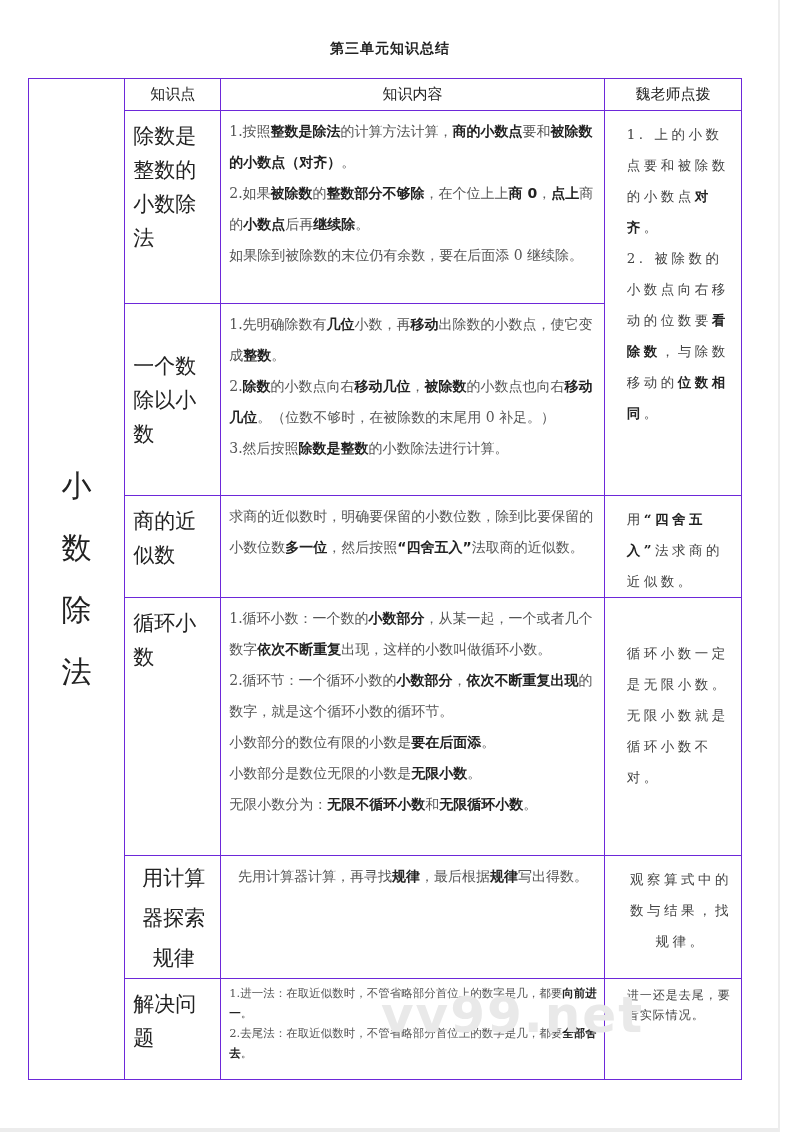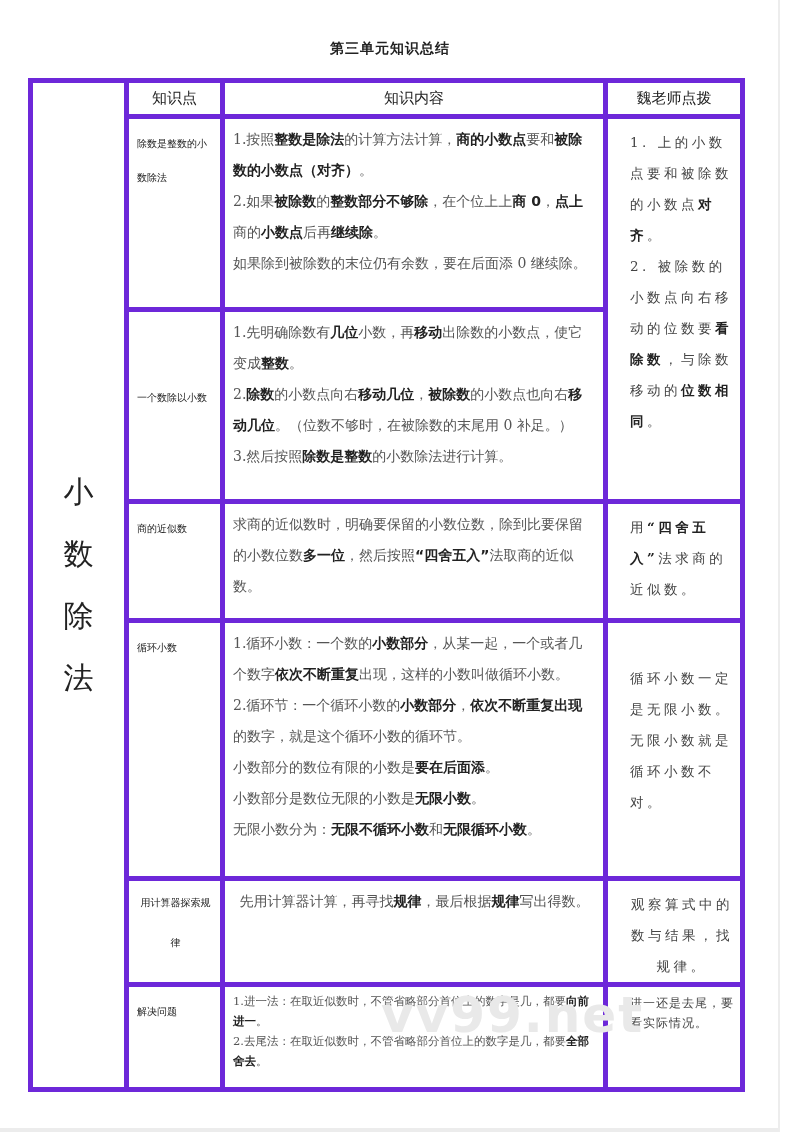--- a/index.html
+++ b/index.html
@@ -4,29 +4,29 @@
 <style>
   html, body { margin:0; padding:0; }
   body { width:800px; height:1137px; background:#ffffff; position:relative; overflow:hidden;
          font-family:"DejaVu Sans", sans-serif; color:#333; }
   .page { position:absolute; left:0; top:0; width:778px; height:1128px; background:#fff;
           border-right:2px solid #ededed; border-bottom:4px solid #ececec; }
   .title { position:absolute; left:0; width:780px; top:40px; text-align:center;
            font-size:14px; font-weight:bold; color:#222; letter-spacing:1px; }
   table { position:absolute; left:28px; top:78px; border-collapse:collapse; table-layout:fixed;
           width:714px; }
-  td, th { border:5px solid #6d28d9; vertical-align:top; padding:0; }
+  td, th { border:1px solid #6d28d9; vertical-align:top; padding:0; }
   th { font-weight:normal; font-size:15px; color:#222; height:31px; vertical-align:middle; }
   .c0 { width:96px; }
   .c1 { width:96px; }
   .c2 { width:383px; }
   .c3 { width:137px; }
   .unit { vertical-align:middle; text-align:center; font-size:30px; color:#222; line-height:62px; }
   .unit span { display:block; }
-  .topic { font-size:10px; color:#222; padding:8px 6px 16px 8px; line-height:34px; }
+  .topic { font-size:21px; color:#222; padding:8px 6px 0 8px; line-height:34px; }
   .content { font-family:"DejaVu Serif", serif; font-size:14px; color:#555; padding:5px 7px 16px 8px; line-height:31px; }
   .content b { color:#222; font-family:"DejaVu Sans", sans-serif; }
   .tip { font-family:"DejaVu Serif", serif; font-size:13.5px; color:#444; padding:8px 6px 0 22px;
          line-height:31px; letter-spacing:3.5px; }
   .tip b { color:#222; }
   .small { font-size:11.5px; line-height:20px; padding-top:4px; }
   .tipsmall { font-size:12px; line-height:20px; letter-spacing:1px; padding-top:6px; }
   .watermark { position:absolute; left:381px; top:986px; font-size:50px; font-weight:bold;
                color:#e9e9e9; font-family:"DejaVu Sans", sans-serif; letter-spacing:2px; }
 </style>

